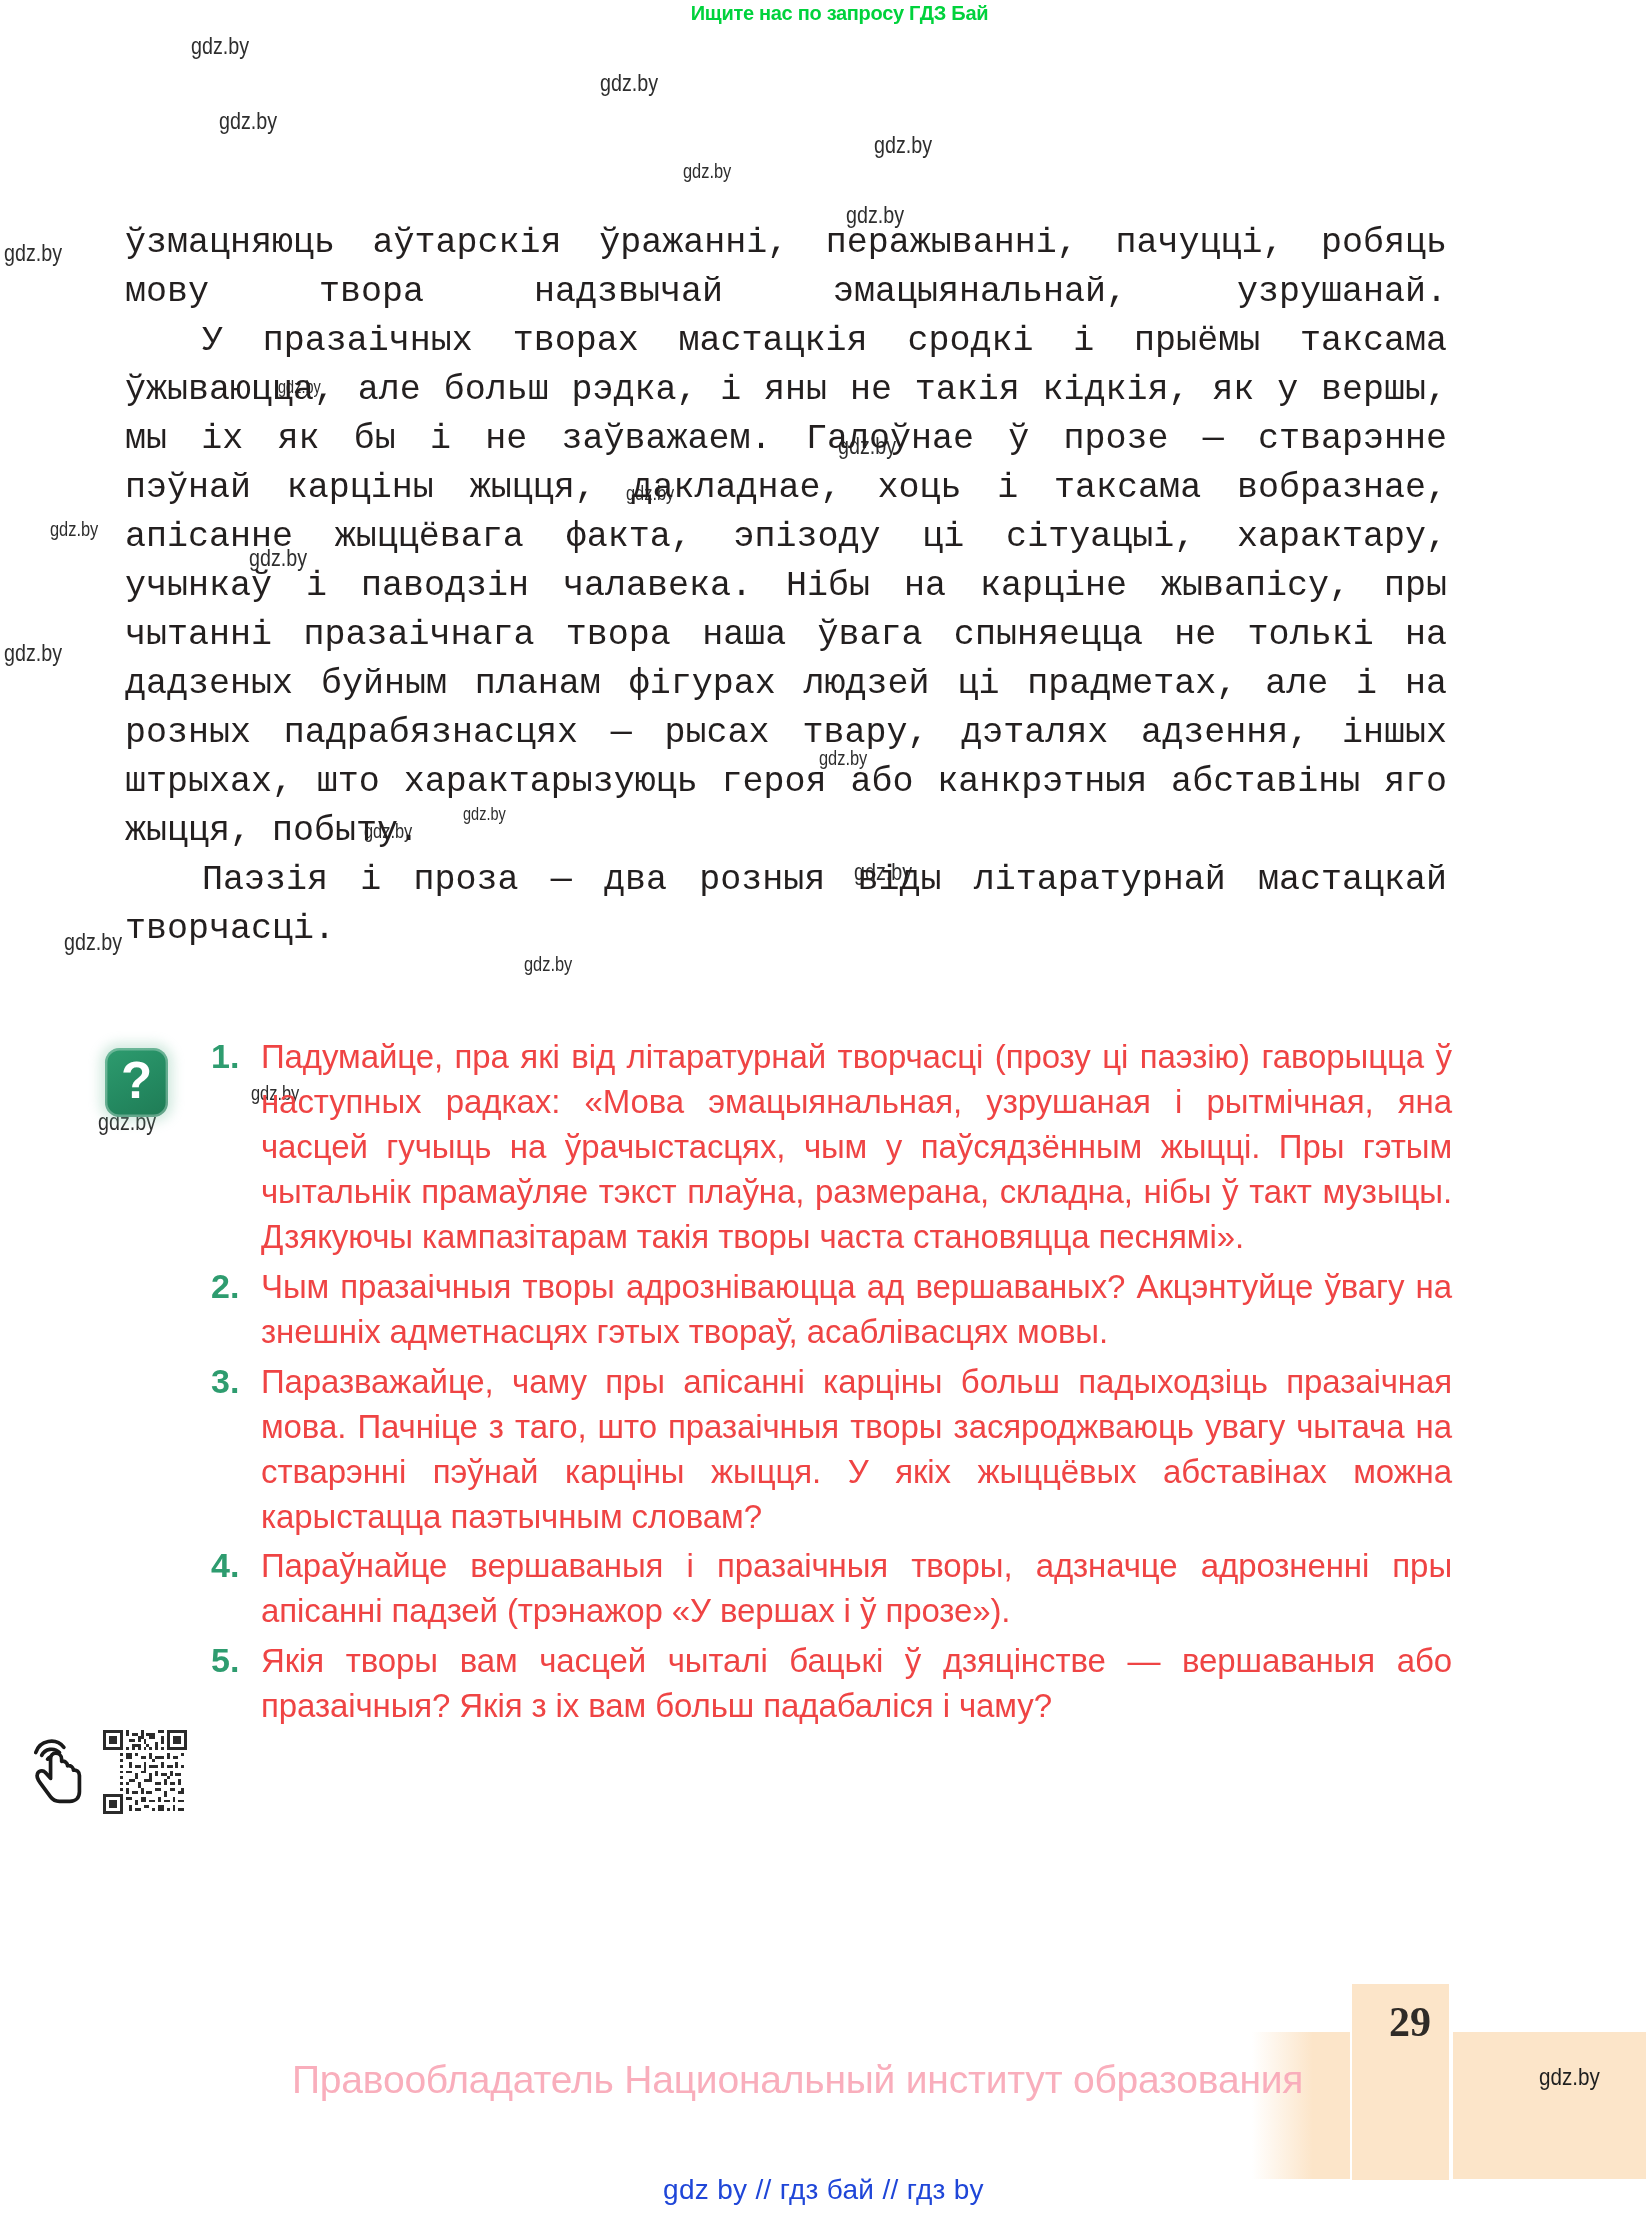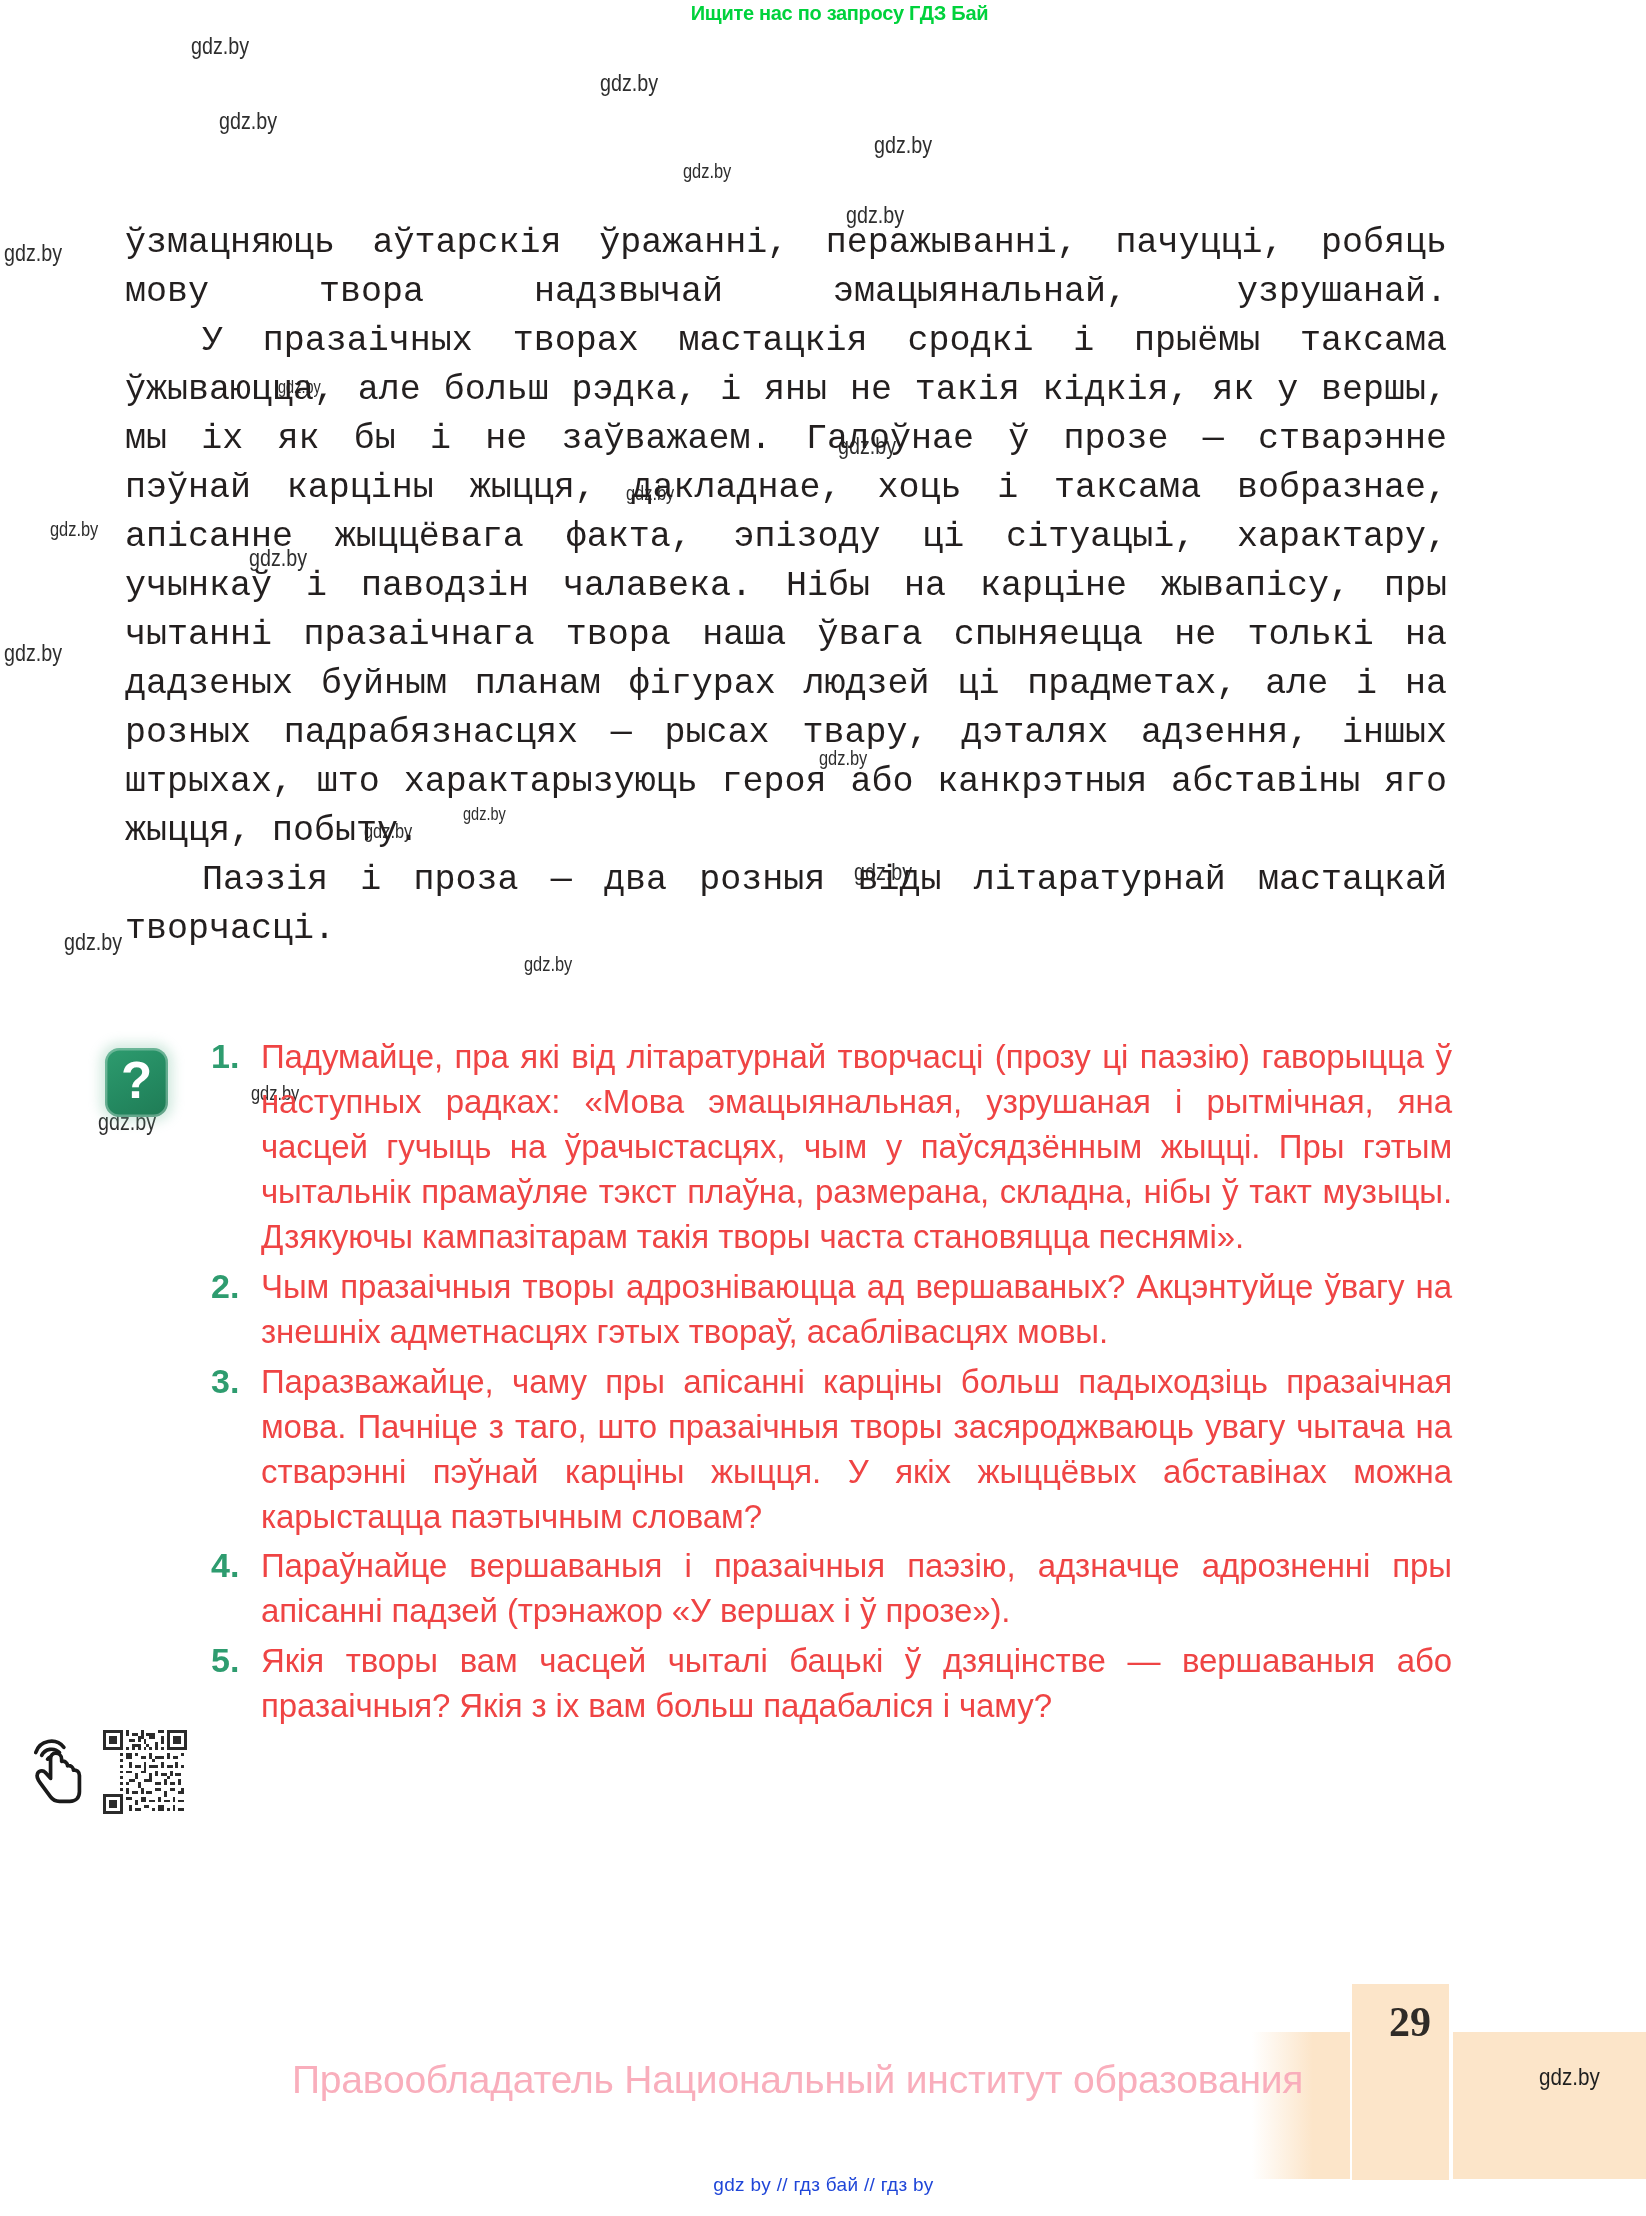--- a/index.html
+++ b/index.html
@@ -202,21 +202,21 @@
   }
 
   
   .footer-links {
     position: absolute;
     left: 0;
     top: 2174px;
     width: 1647px;
     text-align: center;
     font-family: "Liberation Sans", sans-serif;
-    font-size: 19px;
+    font-size: 28px;
     color: #1f46d8;
     font-weight: 400;
     letter-spacing: 0.3px;
   }
 </style>
 </head>
 <body>
 
 <div id="page">
 
@@ -264,21 +264,21 @@
     <div class="q-item">
       <div class="q-num">2.</div>
       <div class="q-text">Чым празаічныя творы адрозніваюцца ад вершаваных? Акцэнтуйце ўвагу на знешніх адметнасцях гэтых твораў, асаблівасцях мовы.</div>
     </div>
     <div class="q-item">
       <div class="q-num">3.</div>
       <div class="q-text">Паразважайце, чаму пры апісанні карціны больш падыходзіць празаічная мова. Пачніце з таго, што празаічныя творы засяроджваюць увагу чытача на стварэнні пэўнай карціны жыцця. У якіх жыццёвых абставінах можна карыстацца паэтычным словам?</div>
     </div>
     <div class="q-item">
       <div class="q-num">4.</div>
-      <div class="q-text">Параўнайце вершаваныя і празаічныя паэзію, адзначце адрозненні пры апісанні падзей (трэнажор «У вершах і ў прозе»).</div>
+      <div class="q-text">Параўнайце вершаваныя і празаічныя творы, адзначце адрозненні пры апісанні падзей (трэнажор «У вершах і ў прозе»).</div>
     </div>
     <div class="q-item">
       <div class="q-num">5.</div>
       <div class="q-text">Якія творы вам часцей чыталі бацькі ў дзяцінстве — вершаваныя або празаічныя? Якія з іх вам больш падабаліся і чаму?</div>
     </div>
   </div>
 
   <div class="tap-icon">
     <svg viewBox="0 0 100 100" width="74" height="77" aria-hidden="true">
       <g fill="none" stroke="#1a1a1a" stroke-width="5" stroke-linecap="round" stroke-linejoin="round">

